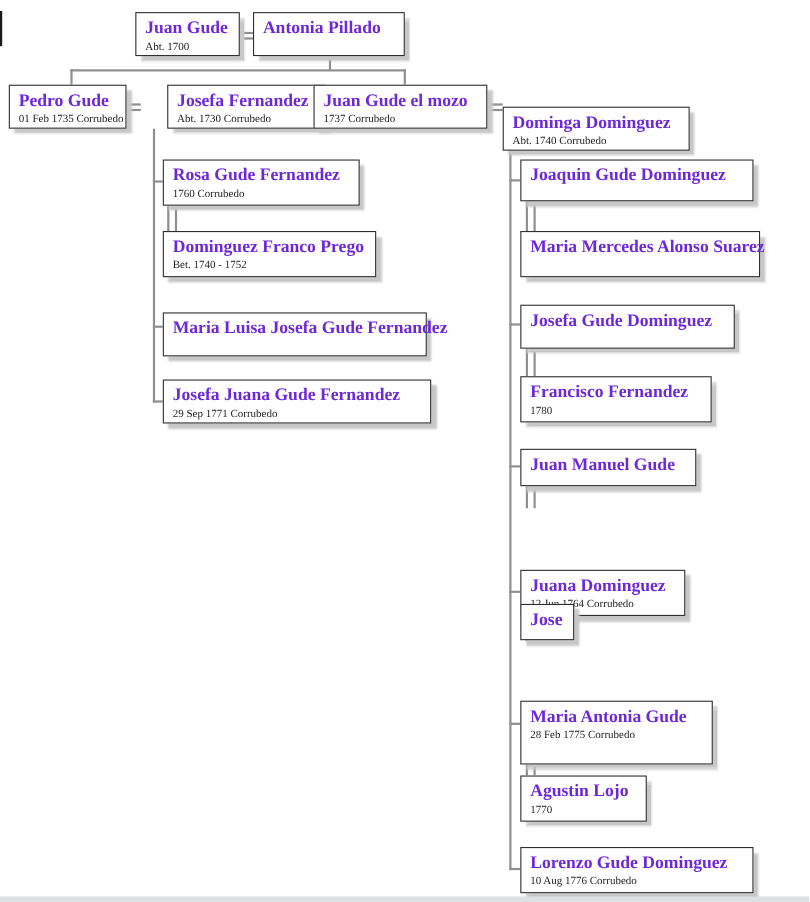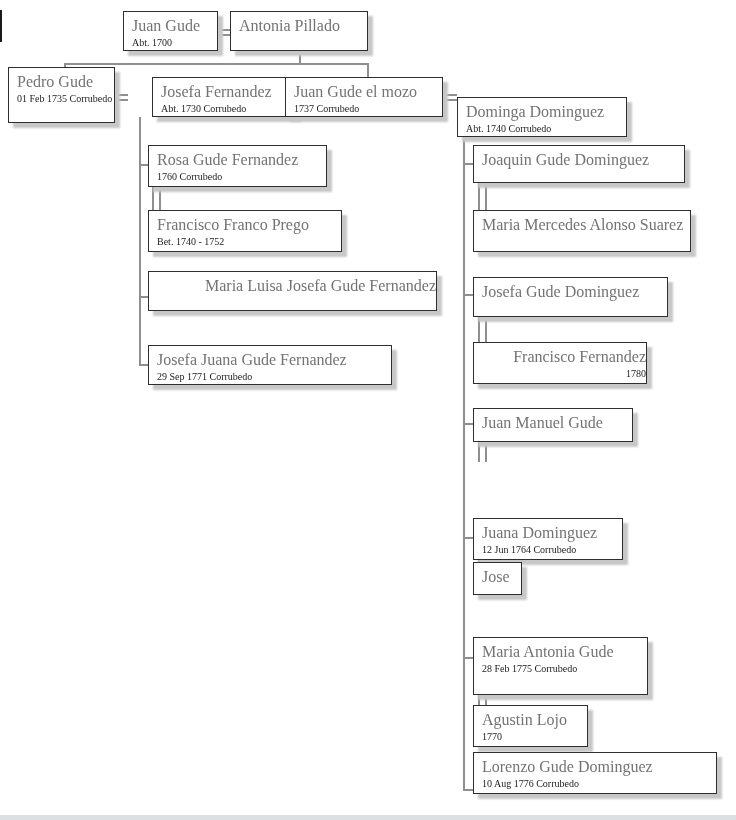--- a/index.html
+++ b/index.html
@@ -5,21 +5,21 @@
   html,body{margin:0;padding:0;background:#ffffff;}
   .stage{
     position:relative;width:736px;height:820px;background:#ffffff;overflow:hidden;
     font-family:"Liberation Serif","DejaVu Serif",serif;
   }
   .node{
     position:absolute;box-sizing:border-box;background:#ffffff;
     border:1px solid #2e2e2e;box-shadow:5px 5px 2px #c7c7c7;
     padding:4px 0 0 8px;white-space:nowrap;cursor:pointer;
   }
-  .node .nm{display:block;font-weight:normal;font-size:16px;line-height:19px;color:#737373;}
+  .node .nm{display:block;font-weight:bold;font-size:16px;line-height:19px;color:#6d28d9;}
   .node .dt{display:block;font-size:10px;line-height:13px;color:#1c1c1c;margin-top:1px;}
   .ln{position:absolute;display:block;}
   .v{width:2px;background:#8f8f8f;}
   .h{height:2px;background:#8f8f8f;}
   .vd{width:5px;border-left:2px solid #8f8f8f;border-right:2px solid #8f8f8f;}
   .hd{height:3px;border-top:2px solid #8f8f8f;border-bottom:2px solid #8f8f8f;}
   .footer-strip{position:absolute;left:0;top:815px;width:736px;height:5px;background:#dce0e3;}
   .edge-mark{position:absolute;left:0;top:10px;width:2px;height:32px;background:#1a1a1a;}
 </style>
 </head>
@@ -59,21 +59,21 @@
 
   <div class="node" style="left:123px;top:11px;width:95px;height:40px;">
     <span class="nm">Juan Gude</span>
     <span class="dt">Abt. 1700</span>
   </div>
   <div class="node" style="left:230px;top:11px;width:138px;height:40px;">
     <span class="nm">Antonia Pillado</span>
     <span class="dt"></span>
   </div>
 
-  <div class="node" style="left:8px;top:67px;width:107px;height:56px;">
+  <div class="node" style="left:8px;top:77px;width:107px;height:40px;">
     <span class="nm">Pedro Gude</span>
     <span class="dt">01 Feb 1735 Corrubedo</span>
   </div>
   <div class="node" style="left:128px;top:77px;width:144px;height:40px;margin-left:24px;">
     <span class="nm">Josefa Fernandez</span>
     <span class="dt">Abt. 1730 Corrubedo</span>
   </div>
   <div class="node" style="left:285px;top:77px;width:158px;height:40px;">
     <span class="nm">Juan Gude el mozo</span>
     <span class="dt">1737 Corrubedo</span>
@@ -81,66 +81,66 @@
   <div class="node" style="left:457px;top:77px;width:170px;height:40px;margin-top:20px;">
     <span class="nm">Dominga Dominguez</span>
     <span class="dt">Abt. 1740 Corrubedo</span>
   </div>
 
   <div class="node" style="left:148px;top:145px;width:179px;height:42px;">
     <span class="nm">Rosa Gude Fernandez</span>
     <span class="dt">1760 Corrubedo</span>
   </div>
   <div class="node" style="left:148px;top:210px;width:194px;height:42px;">
-    <span class="nm">Francisco Franco Prego</span>
+    <span class="nm">Dominguez Franco Prego</span>
     <span class="dt">Bet. 1740 - 1752</span>
   </div>
-  <div class="node" style="left:148px;top:271px;width:289px;height:40px;text-align:right;">
+  <div class="node" style="left:148px;top:284px;width:240px;height:40px;">
     <span class="nm">Maria Luisa Josefa Gude Fernandez</span>
   </div>
   <div class="node" style="left:148px;top:345px;width:244px;height:40px;">
     <span class="nm">Josefa Juana Gude Fernandez</span>
     <span class="dt">29 Sep 1771 Corrubedo</span>
   </div>
 
   <div class="node" style="left:473px;top:145px;width:212px;height:38px;">
     <span class="nm">Joaquin Gude Dominguez</span>
     <span class="dt"></span>
   </div>
   <div class="node" style="left:473px;top:210px;width:218px;height:42px;">
     <span class="nm">Maria Mercedes Alonso Suarez</span>
     <span class="dt"></span>
   </div>
   <div class="node" style="left:473px;top:277px;width:195px;height:40px;">
     <span class="nm">Josefa Gude Dominguez</span>
     <span class="dt"></span>
   </div>
-  <div class="node" style="left:473px;top:342px;width:174px;height:42px;text-align:right;">
+  <div class="node" style="left:473px;top:342px;width:174px;height:42px;">
     <span class="nm">Francisco Fernandez</span>
     <span class="dt">1780</span>
   </div>
   <div class="node" style="left:473px;top:408px;width:160px;height:34px;">
     <span class="nm">Juan Manuel Gude</span>
     <span class="dt"></span>
   </div>
   <div class="node" style="left:473px;top:518px;width:150px;height:42px;">
     <span class="nm">Juana Dominguez</span>
     <span class="dt">12 Jun 1764 Corrubedo</span>
   </div>
-  <div class="node" style="left:473px;top:562px;width:49px;height:33px;">
+  <div class="node" style="left:473px;top:549px;width:49px;height:33px;">
     <span class="nm">Jose</span>
     <span class="dt"></span>
   </div>
   <div class="node" style="left:473px;top:637px;width:175px;height:58px;">
     <span class="nm">Maria Antonia Gude</span>
     <span class="dt">28 Feb 1775 Corrubedo</span>
   </div>
   <div class="node" style="left:473px;top:705px;width:115px;height:42px;">
     <span class="nm">Agustin Lojo</span>
     <span class="dt">1770</span>
   </div>
-  <div class="node" style="left:473px;top:752px;width:244px;height:42px;">
+  <div class="node" style="left:473px;top:770px;width:212px;height:42px;">
     <span class="nm">Lorenzo Gude Dominguez</span>
     <span class="dt">10 Aug 1776 Corrubedo</span>
   </div>
 
   <i class="footer-strip"></i>
 </div>
 
 </body></html>

